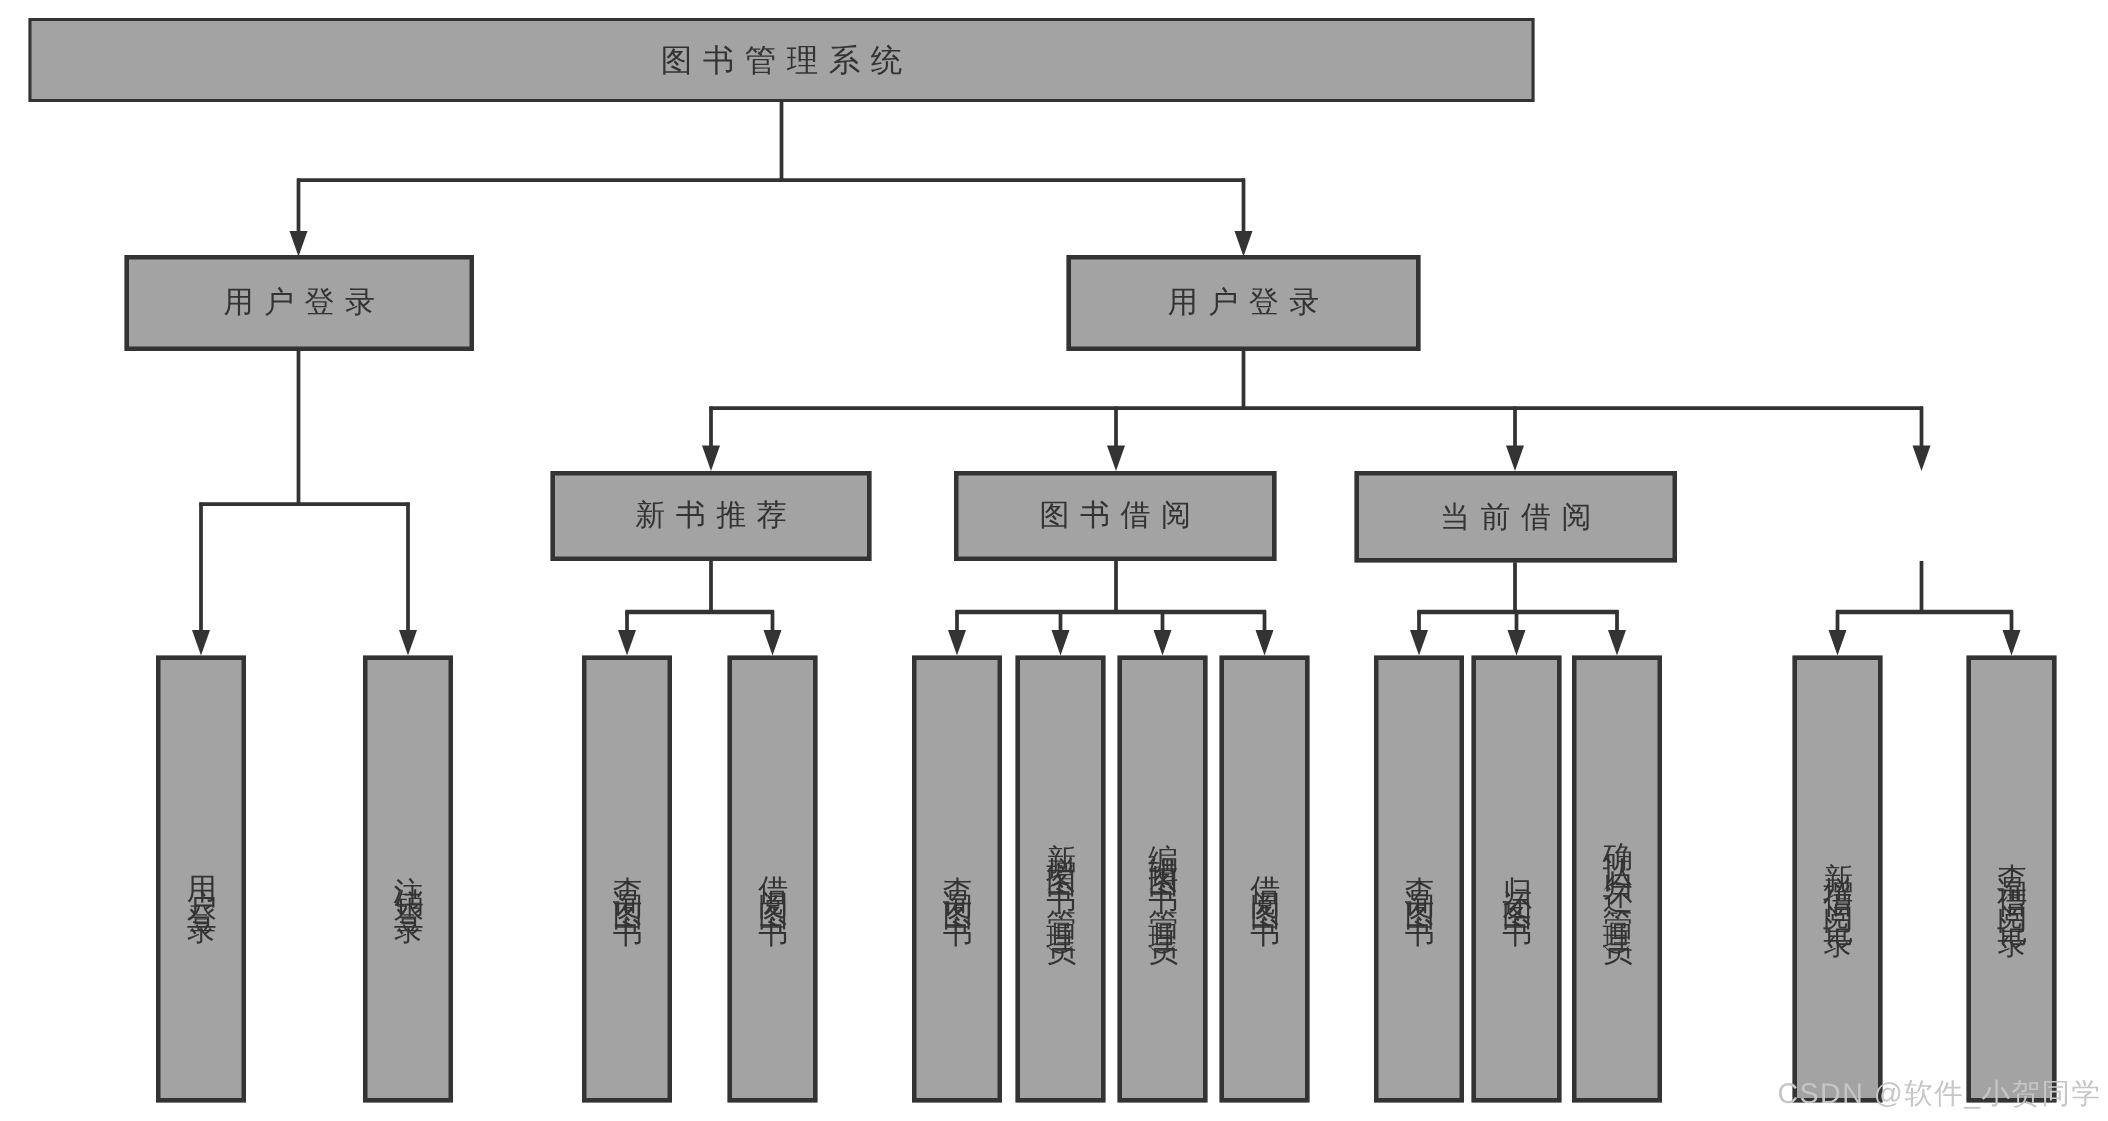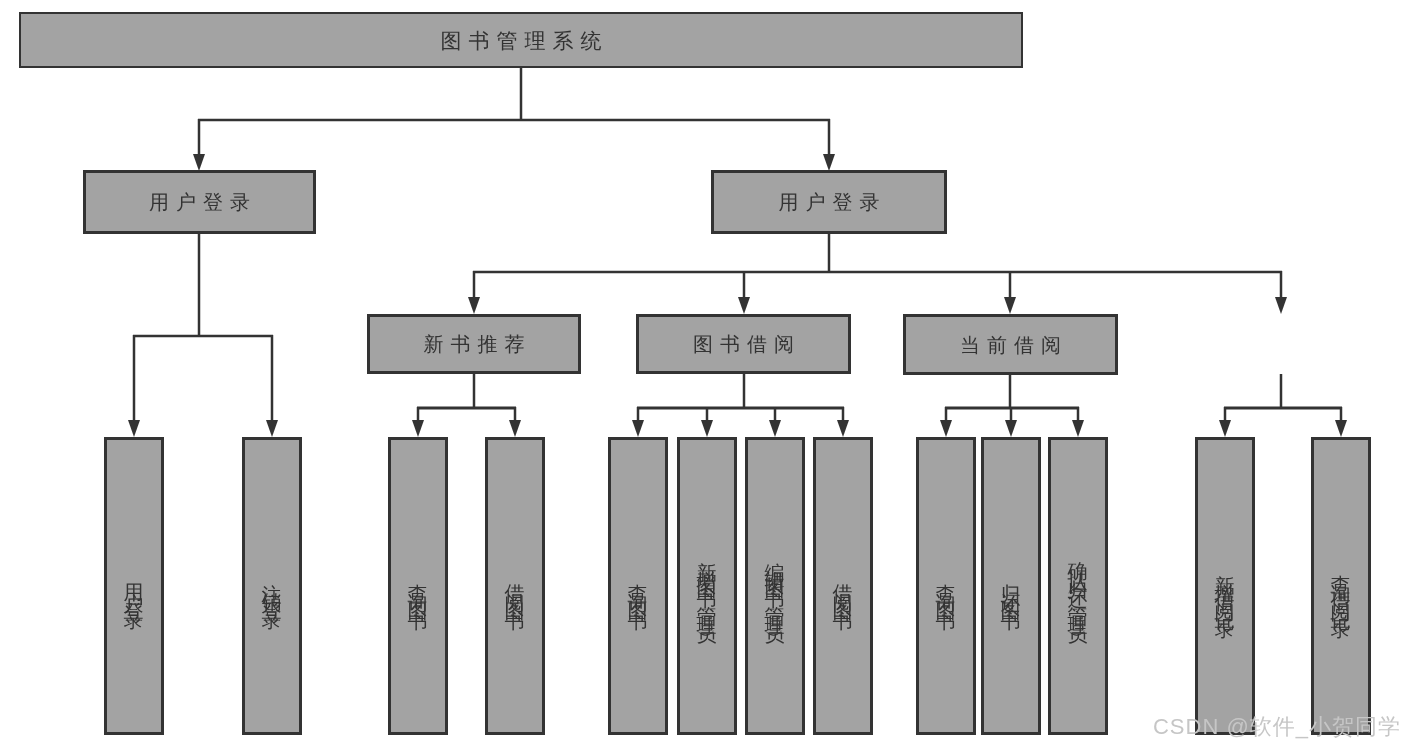--- a/index.html
+++ b/index.html
@@ -19,21 +19,21 @@
     white-space:nowrap;line-height:1;
   }
   .root .hlabel{font-size:21px;}
   .vlabel{
     writing-mode:vertical-rl;text-orientation:mixed;
     font-size:20px;color:#333333;letter-spacing:9px;line-height:1;
     white-space:nowrap;
   }
   .watermark{
     position:absolute;z-index:3;right:4px;bottom:5px;
-    font-size:22px;color:#c6c6c6;letter-spacing:1px;white-space:nowrap;
+    font-size:19px;color:#c6c6c6;letter-spacing:1px;white-space:nowrap;
   }
 </style>
 </head>
 <body>
 
 <div class="canvas">
 
   <svg class="connectors" width="1405" height="747" viewBox="0 0 1405 747">
     <g stroke="#333333" stroke-width="2.5" fill="none">
 

